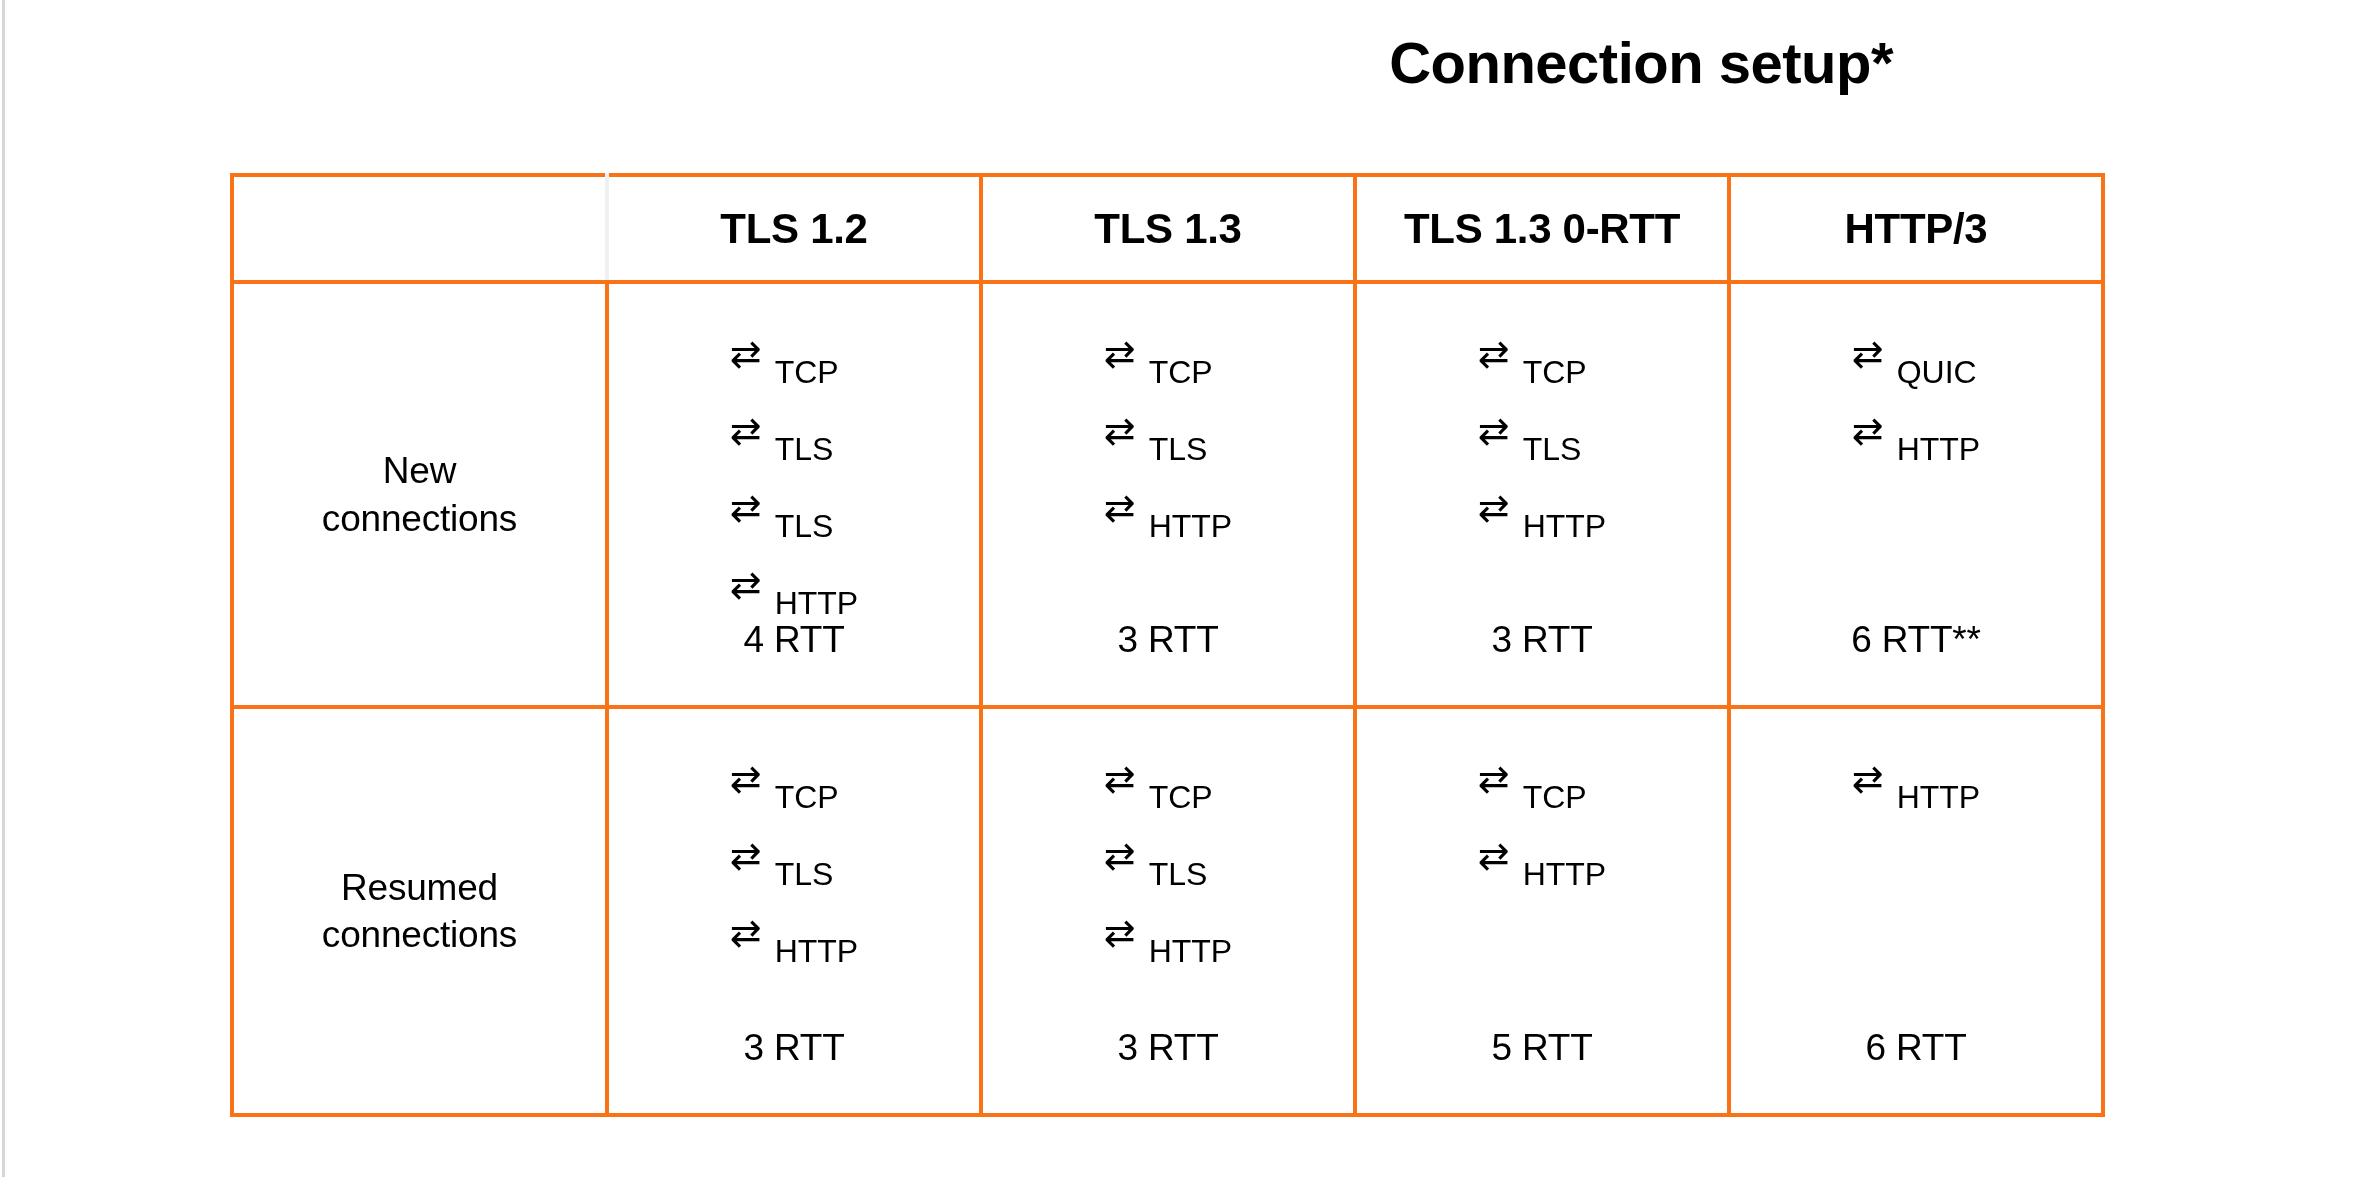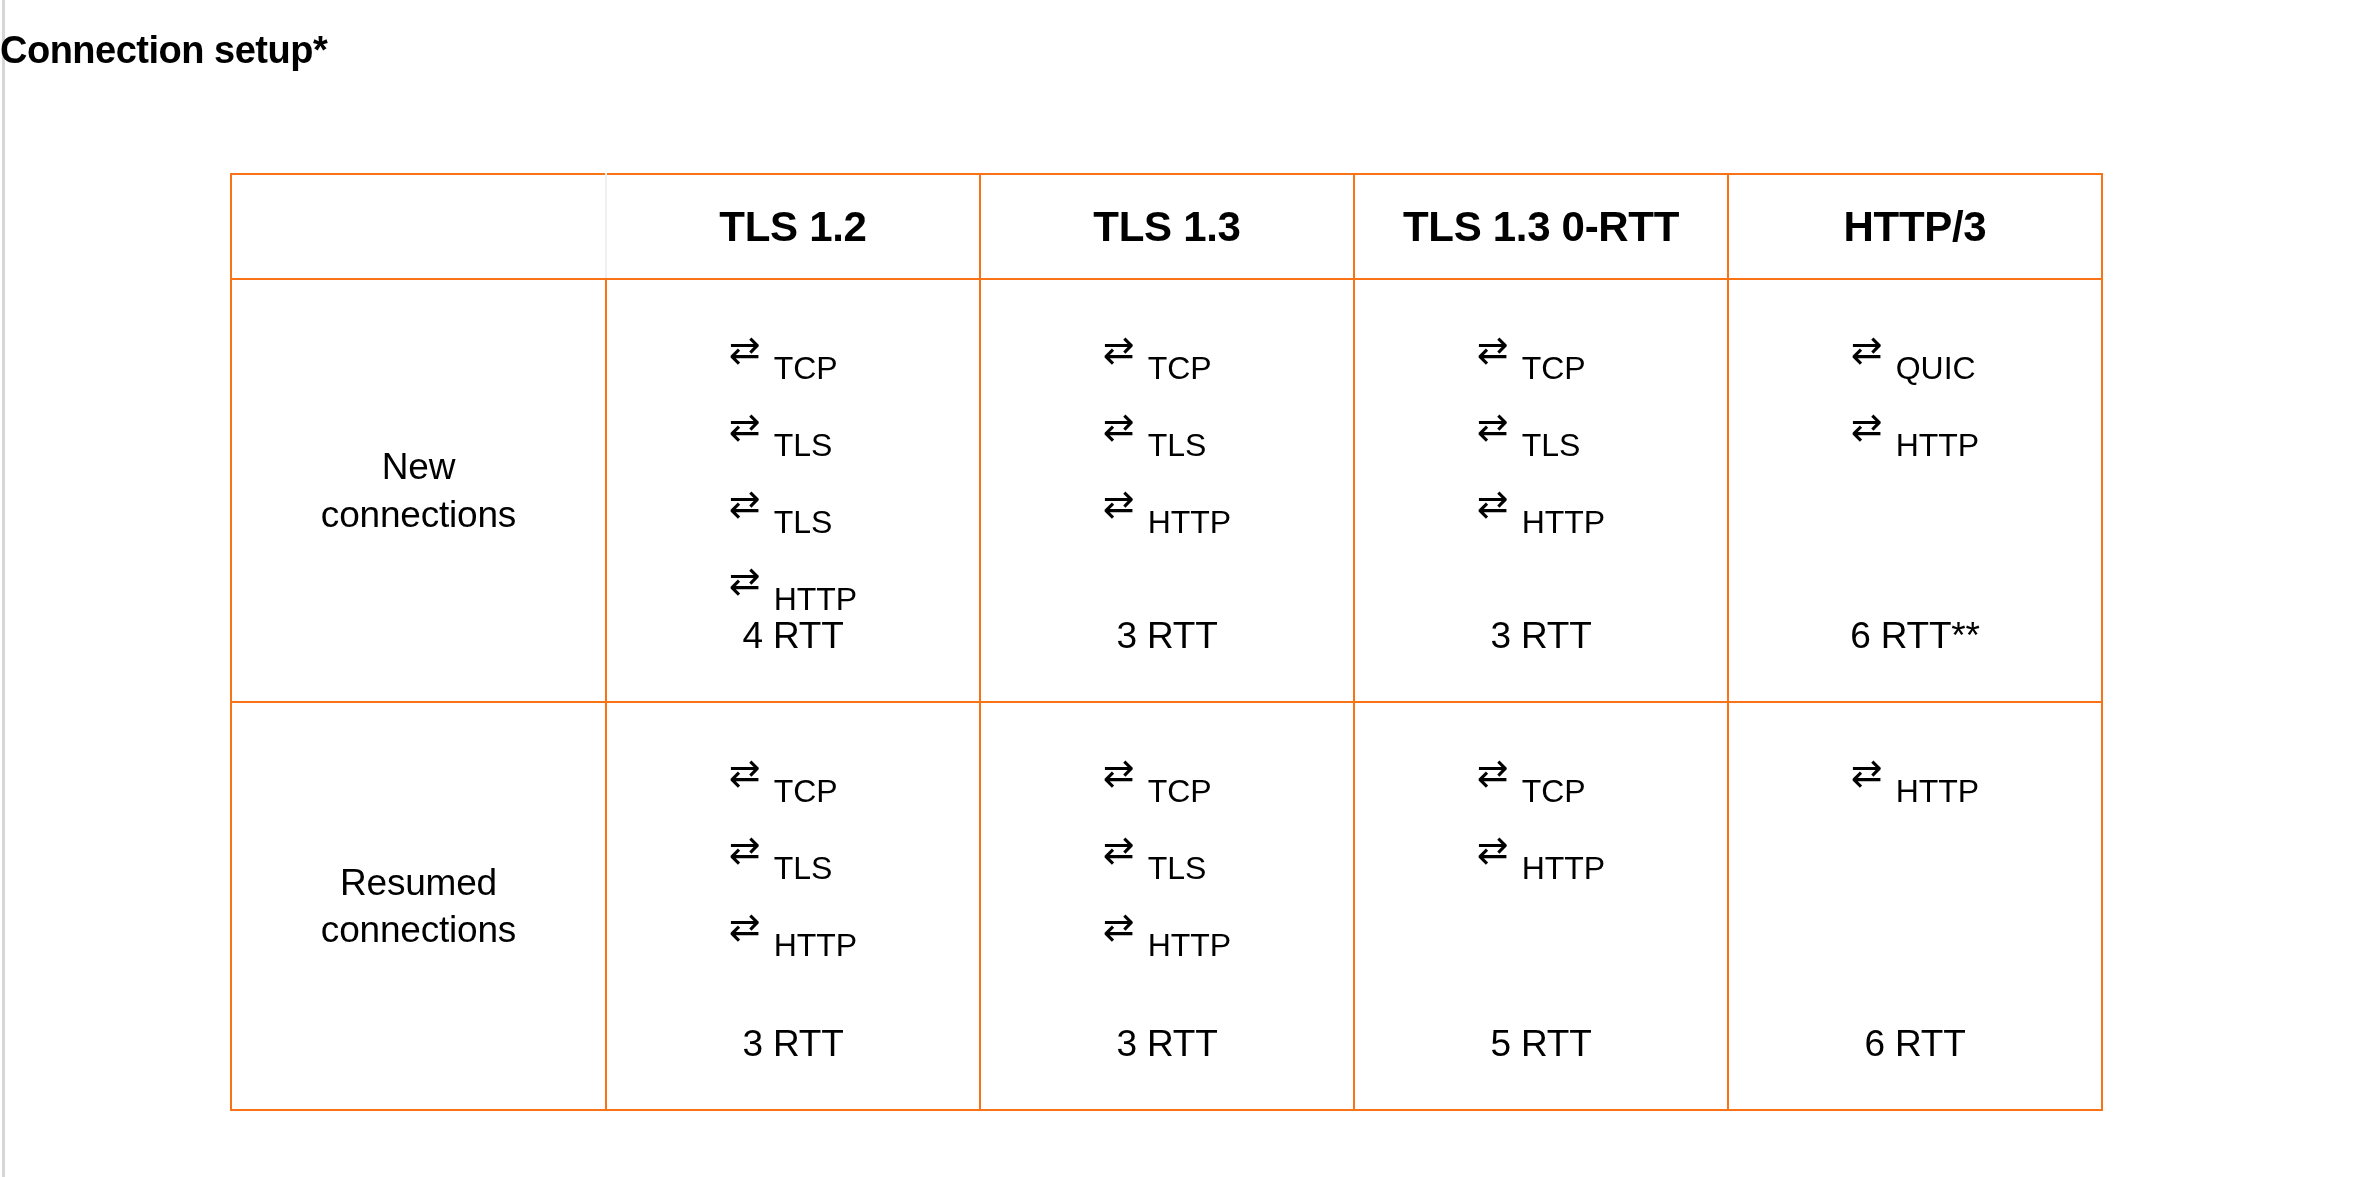--- a/index.html
+++ b/index.html
@@ -26,22 +26,22 @@
   }
   .slide {
     position: absolute;
     inset: 0;
   }
   .slide-title {
     position: absolute;
     left: 0;
     top: 28px;
     width: 1893px;
-    text-align: left;
-    font-size: 38px;
+    text-align: right;
+    font-size: 58px;
     font-weight: bold;
     letter-spacing: -0.5px;
     line-height: 1.2;
   }
   .table-wrap {
     position: absolute;
     left: 230px;
     top: 173px;
     width: 1873px;
     height: 857px;
@@ -49,21 +49,21 @@
   table.matrix {
     border-collapse: collapse;
     table-layout: fixed;
     width: 1873px;
     height: 857px;
   }
   table.matrix col.c-label { width: 375px; }
   table.matrix col.c-data  { width: 374px; }
 
   table.matrix th, table.matrix td {
-    border: 2px solid #f97316;
+    border: 4px solid #f97316;
     padding: 0;
     vertical-align: middle;
     text-align: center;
   }
   thead th {
     height: 103px;
     font-size: 42px;
     font-weight: bold;
     letter-spacing: -0.3px;
   }

